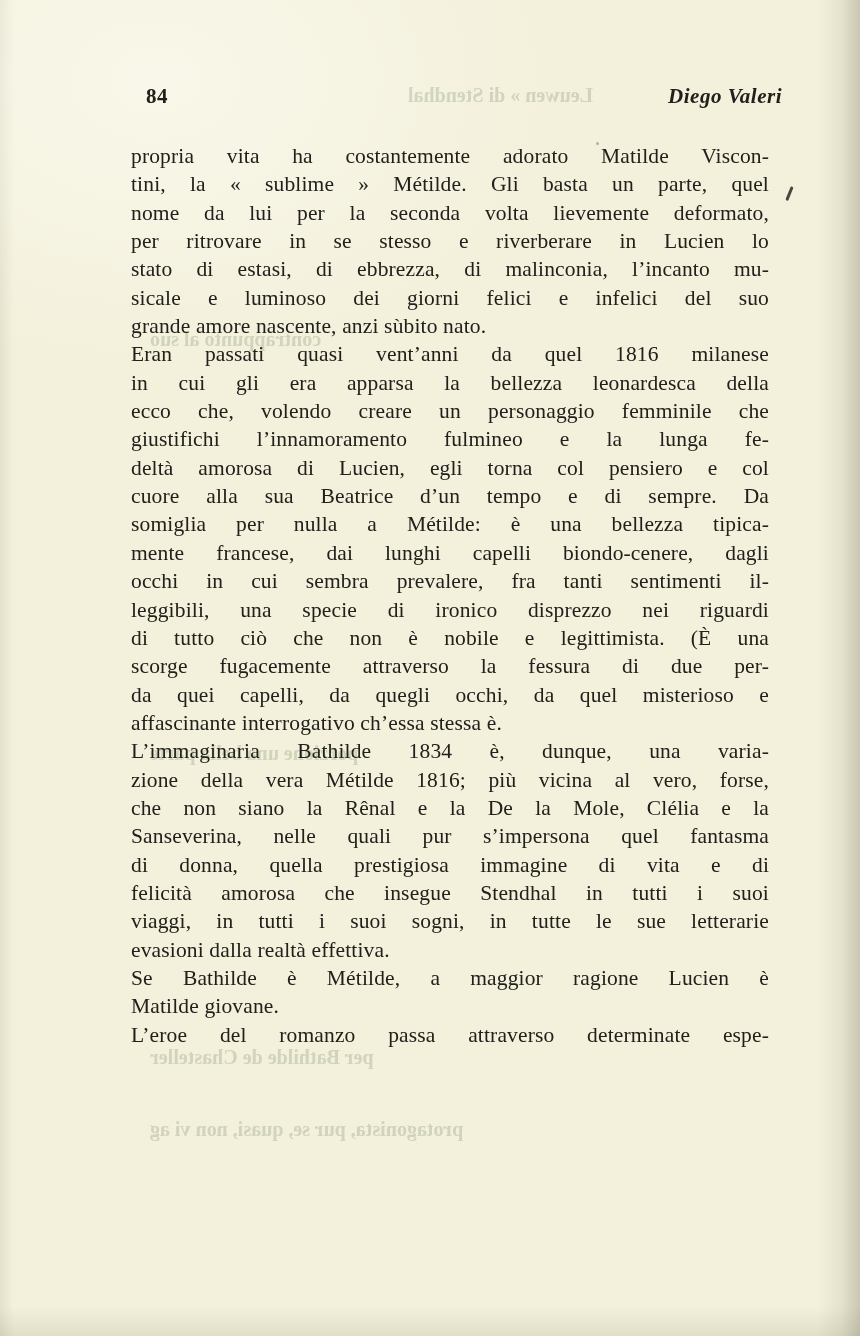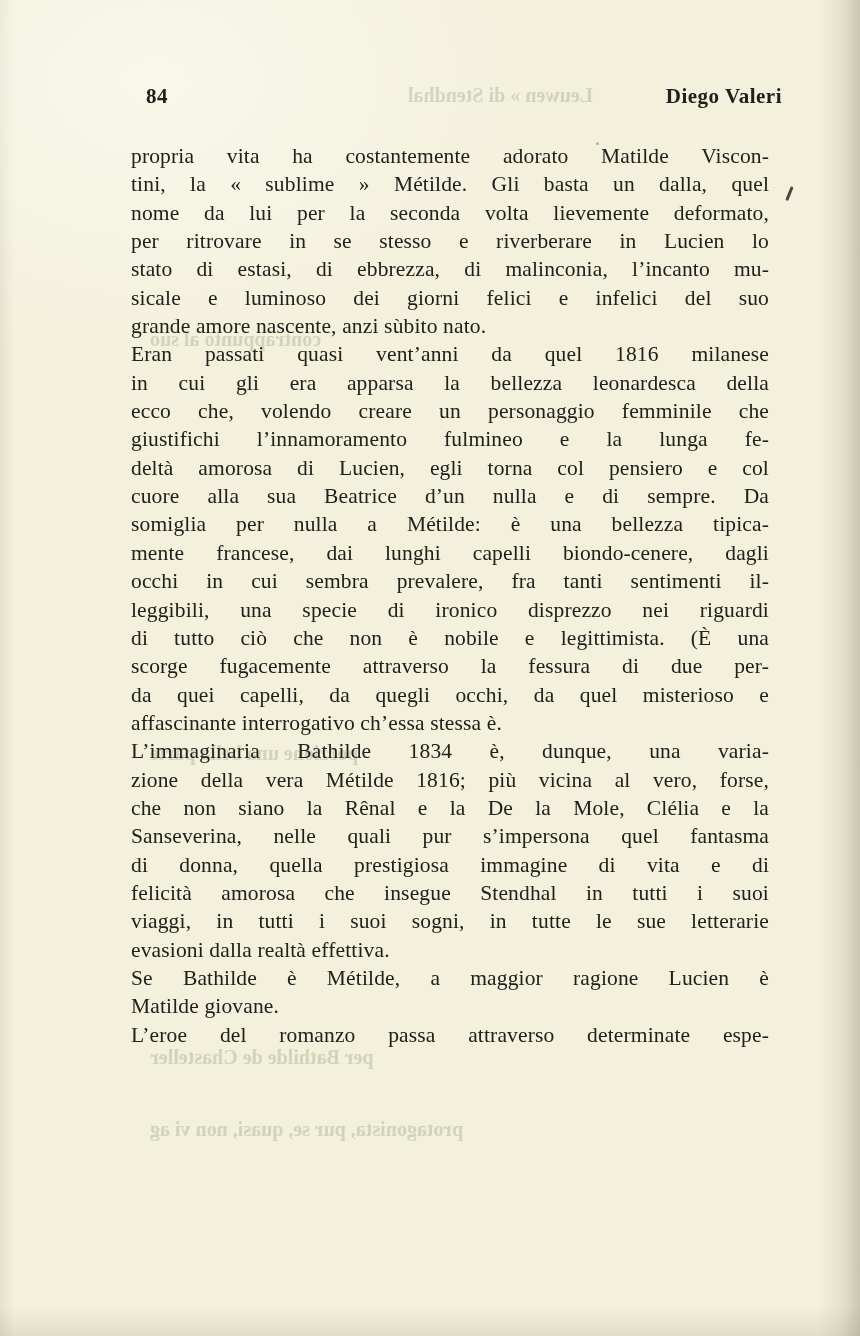--- a/index.html
+++ b/index.html
@@ -31,20 +31,21 @@
     justify-content: space-between;
     align-items: baseline;
     font-size: 21px;
     font-weight: 700;
   }
   .running-head .page-num {
     font-style: normal;
     letter-spacing: 0.5px;
   }
   .running-head .author {
+    font-style: italic;
     letter-spacing: 0.5px;
   }
   .text-block {
     position: absolute;
     top: 142px;
     left: 131px;
     width: 638px;
   }
   .line {
     font-size: 21.5px;
@@ -103,32 +104,32 @@
       <div class="ghost" style="left: 150px; top: 1118px; font-size: 20px;">protagonista, pur se, quasi, non vi ag</div>
     </div>
 
   <header class="running-head">
     <span class="page-num">84</span>
     <span class="author">Diego Valeri</span>
   </header>
 
   <main class="text-block" id="text-block">
       <div class="line">propria vita ha costantemente adorato Matilde Viscon-</div>
-      <div class="line">tini, la « sublime » Métilde. Gli basta un dalla, quel</div>
+      <div class="line">tini, la « sublime » Métilde. Gli basta un parte, quel</div>
       <div class="line">nome da lui per la seconda volta lievemente deformato,</div>
       <div class="line">per ritrovare in se stesso e riverberare in Lucien lo</div>
       <div class="line">stato di estasi, di ebbrezza, di malinconia, l’incanto mu-</div>
       <div class="line">sicale e luminoso dei giorni felici e infelici del suo</div>
       <div class="line para-end">grande amore nascente, anzi sùbito nato.</div>
       <div class="line">Eran passati quasi vent’anni da quel 1816 milanese</div>
       <div class="line">in cui gli era apparsa la bellezza leonardesca della</div>
       <div class="line">ecco che, volendo creare un personaggio femminile che</div>
       <div class="line">giustifichi l’innamoramento fulmineo e la lunga fe-</div>
       <div class="line">deltà amorosa di Lucien, egli torna col pensiero e col</div>
-      <div class="line">cuore alla sua Beatrice d’un nulla e di sempre. Da</div>
+      <div class="line">cuore alla sua Beatrice d’un tempo e di sempre. Da</div>
       <div class="line">somiglia per nulla a Métilde: è una bellezza tipica-</div>
       <div class="line">mente francese, dai lunghi capelli biondo-cenere, dagli</div>
       <div class="line">occhi in cui sembra prevalere, fra tanti sentimenti il-</div>
       <div class="line">leggibili, una specie di ironico disprezzo nei riguardi</div>
       <div class="line">di tutto ciò che non è nobile e legittimista. (È una</div>
       <div class="line">scorge fugacemente attraverso la fessura di due per-</div>
       <div class="line">da quei capelli, da quegli occhi, da quel misterioso e</div>
       <div class="line para-end">affascinante interrogativo ch’essa stessa è.</div>
       <div class="line">L’immaginaria Bathilde 1834 è, dunque, una varia-</div>
       <div class="line">zione della vera Métilde 1816; più vicina al vero, forse,</div>

